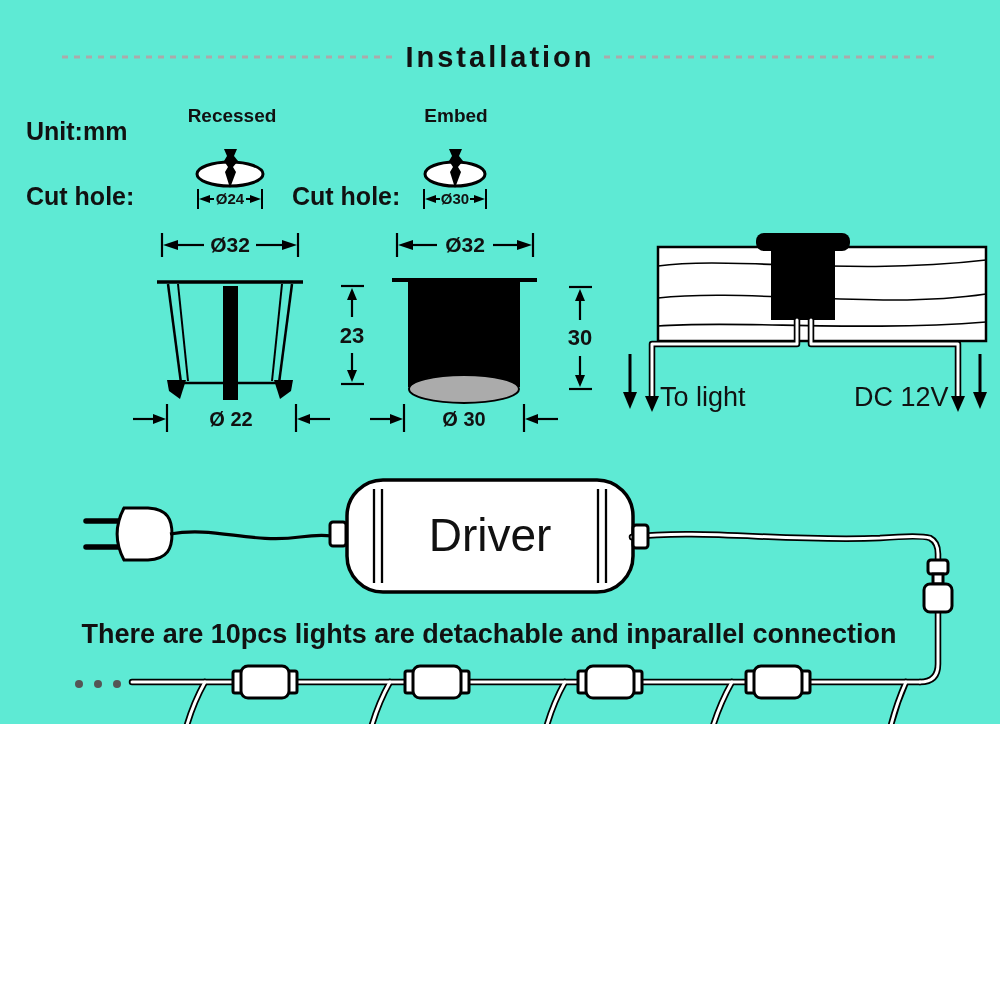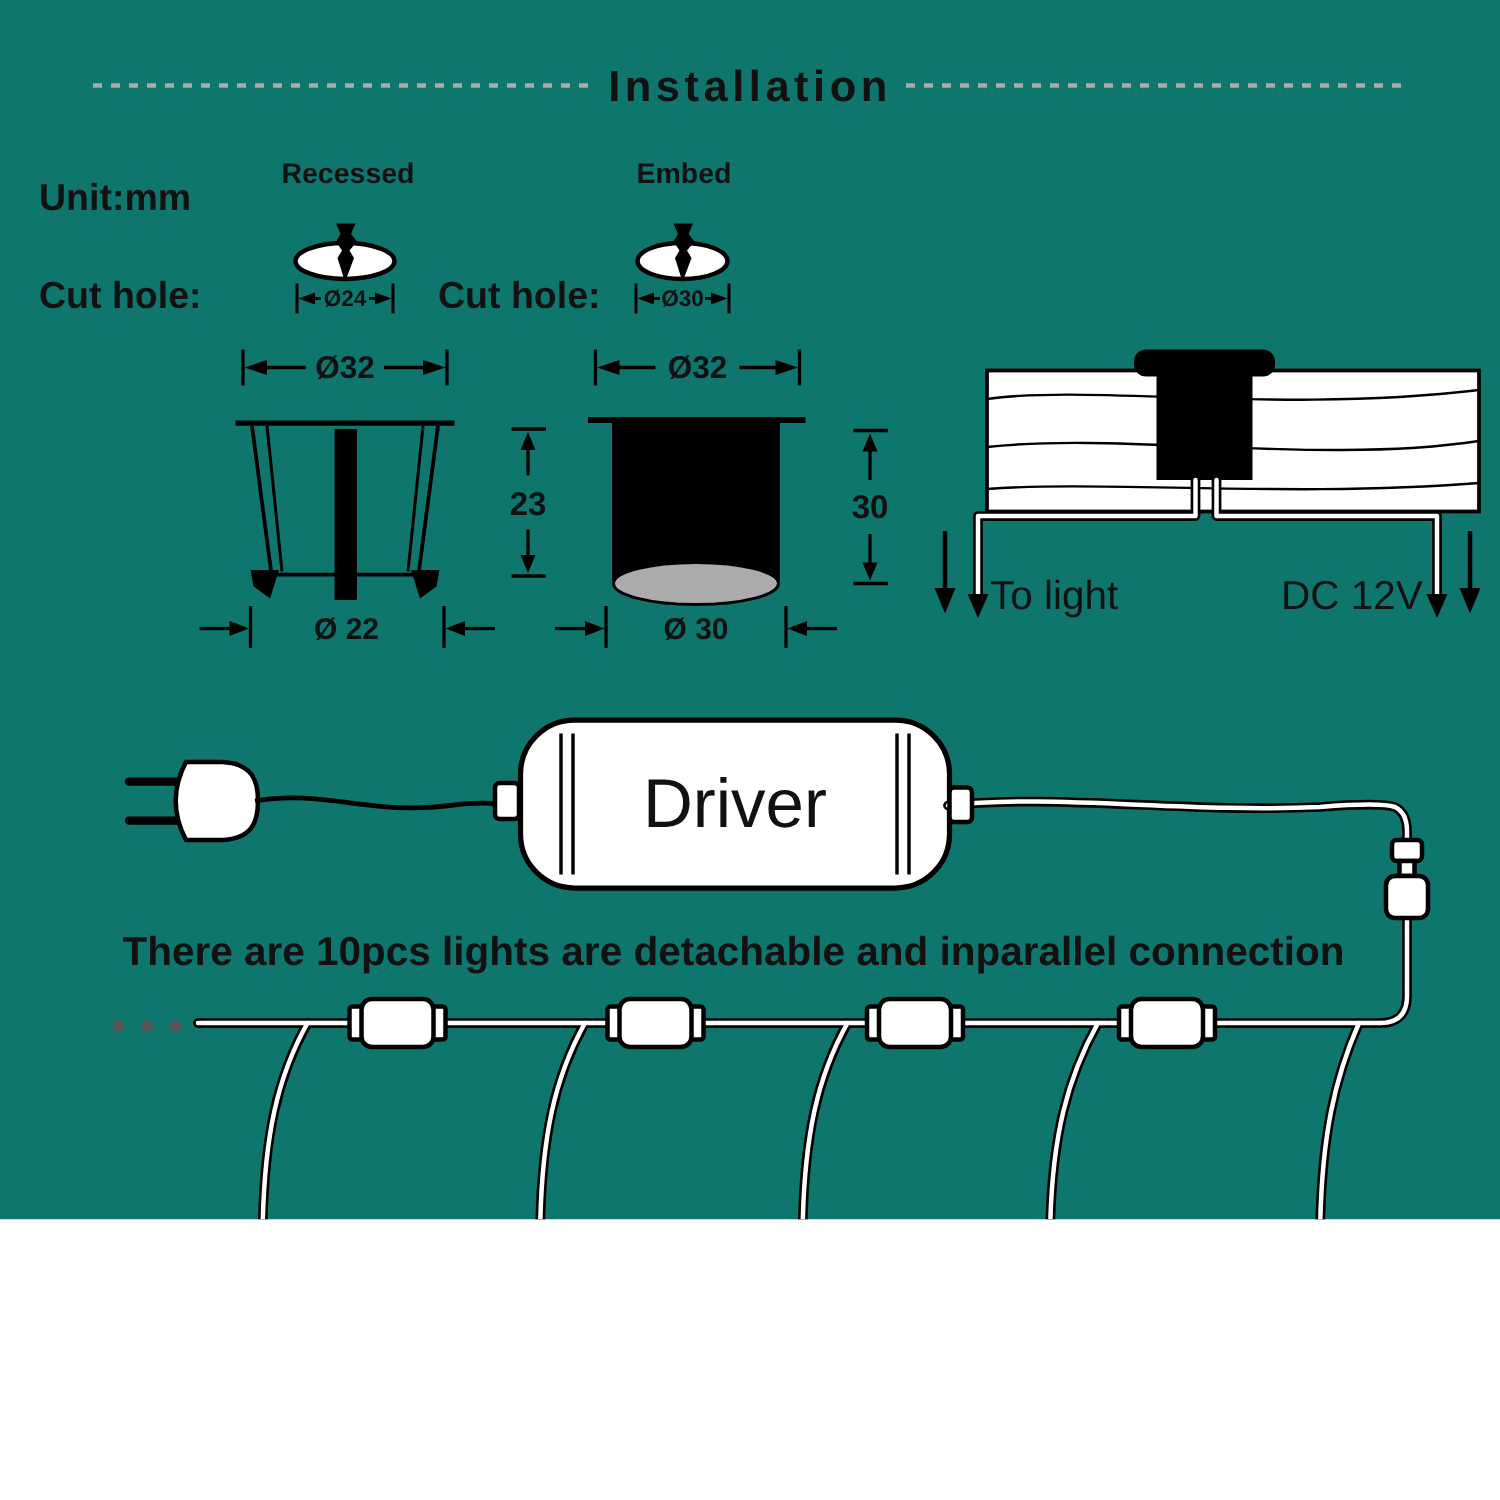--- a/index.html
+++ b/index.html
@@ -1,16 +1,16 @@
 <!DOCTYPE html>
 <html><head>
 <meta charset="utf-8">
 <style>
   html,body{margin:0;padding:0;background:#fff;}
-  .page{width:1000px;height:813px;position:relative;background:#0f766e;overflow:hidden;}
+  .page{width:1000px;height:724px;position:relative;background:#5eead4;overflow:hidden;}
   svg{display:block;}
   text{font-family:"Liberation Sans","DejaVu Sans",sans-serif;fill:#111;}
   .b{font-weight:bold;}
   .ln{stroke:#000;fill:none;}
   .wire-outer{stroke:#000;stroke-width:6.5;fill:none;stroke-linecap:round;stroke-linejoin:round;}
   .wire-inner{stroke:#fff;stroke-width:3;fill:none;stroke-linecap:round;stroke-linejoin:round;}
   .fitting{fill:#fff;stroke:#000;stroke-width:3;}
   .blk{fill:#000;stroke:none;}
 </style>
 </head>

